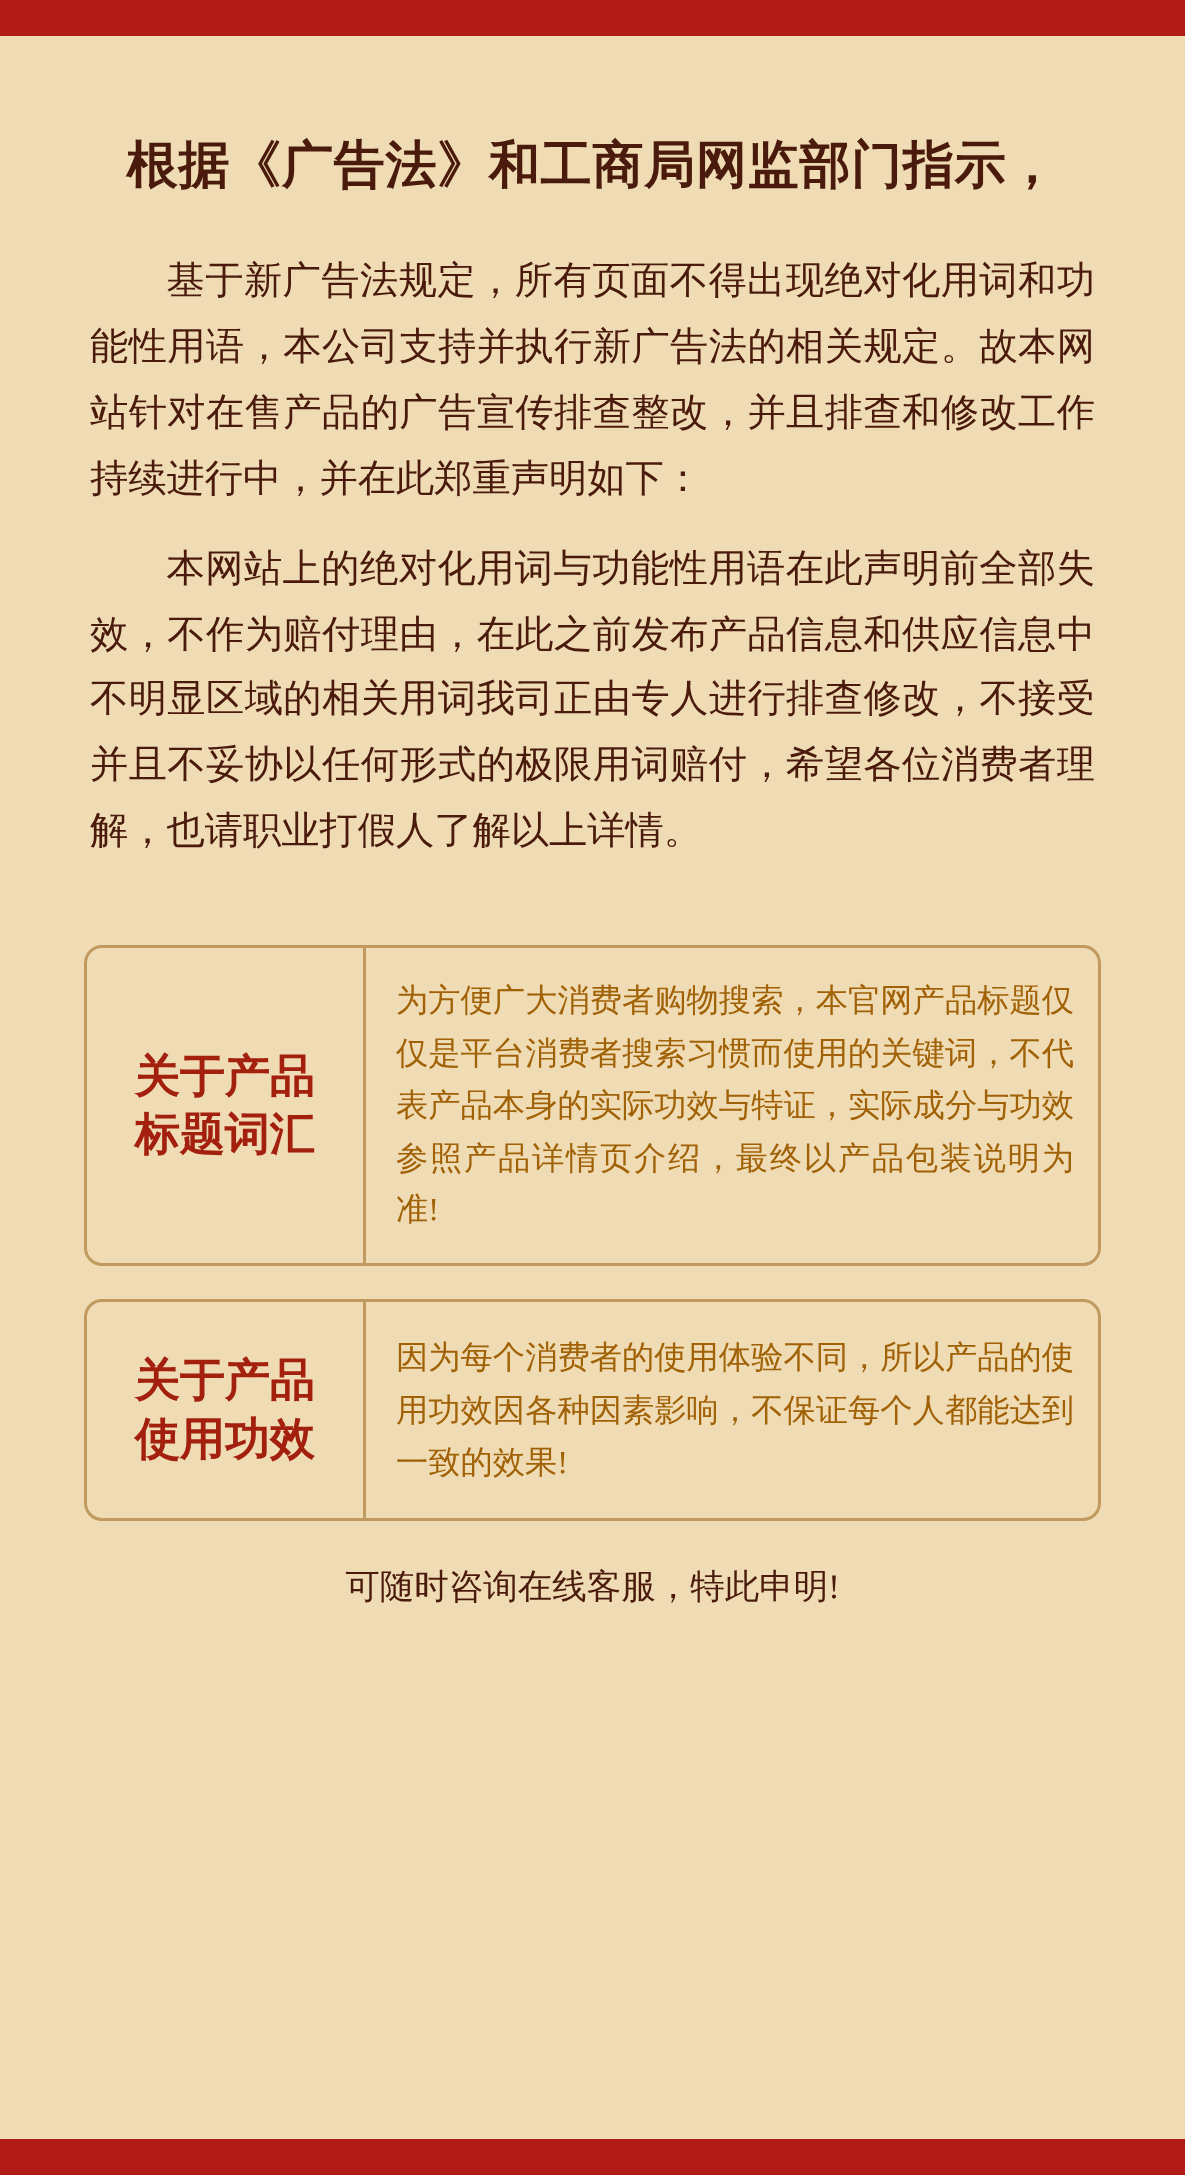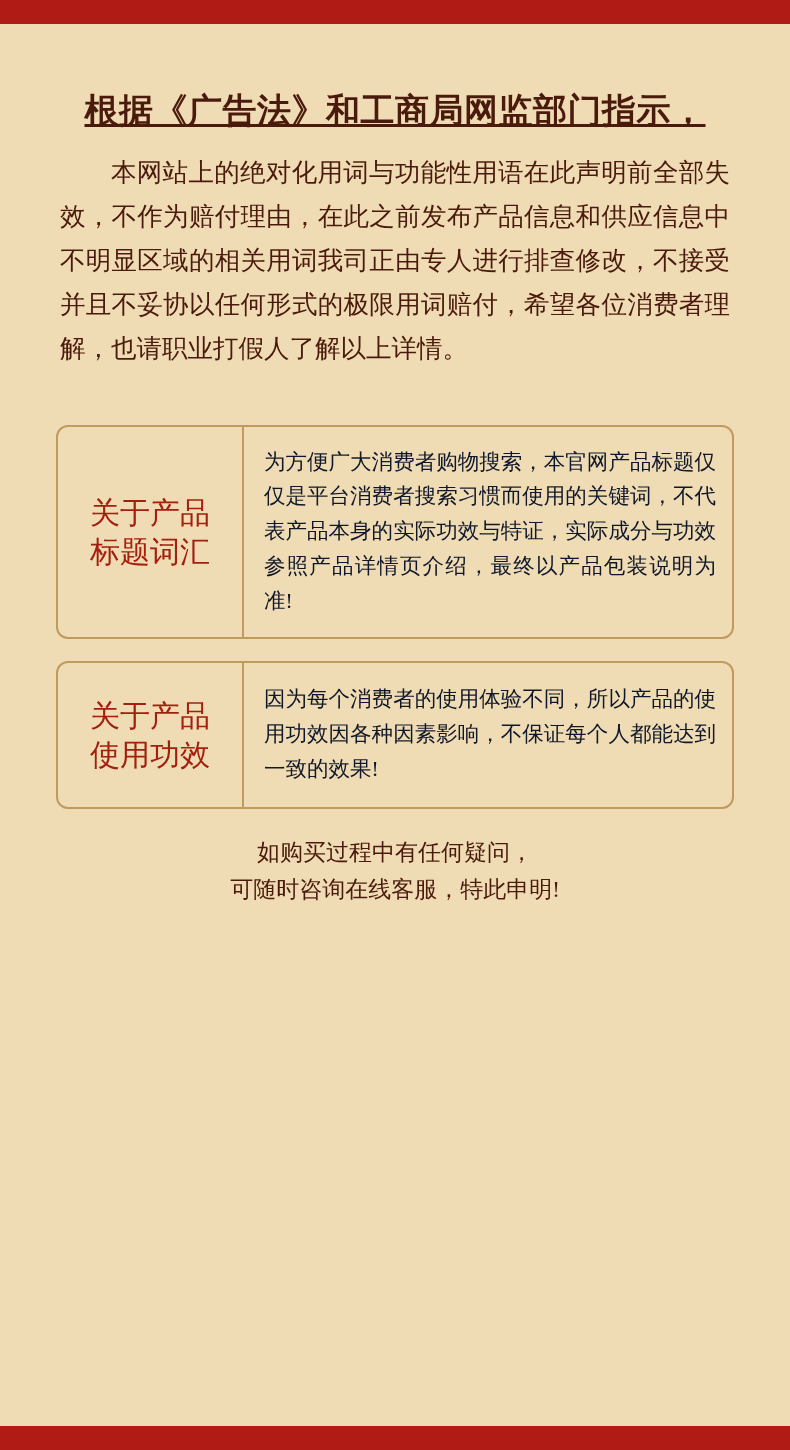--- a/index.html
+++ b/index.html
@@ -33,21 +33,20 @@
   }
   .headline {
     color: #4a1a0c;
     font-weight: bold;
     font-size: 34px;
     line-height: 1.45;
     text-align: center;
     letter-spacing: 0.5px;
     margin: 22px 0 0 0;
     padding: 0 6px;
-    text-decoration: underline;
   }
   .headline .l2 {
     display: block;
   }
   .body-para {
     color: #4a1a0c;
     font-size: 25.5px;
     line-height: 1.72;
     text-align: justify;
     text-justify: inter-ideograph;
@@ -71,32 +70,32 @@
     margin-bottom: 22px;
     background: transparent;
   }
   .card-label {
     flex: 0 0 186px;
     display: flex;
     flex-direction: column;
     align-items: center;
     justify-content: center;
     color: #a3200f;
-    font-weight: normal;
+    font-weight: bold;
     font-size: 30px;
     line-height: 1.3;
     border-right: 2px solid #c09a5e;
     padding: 12px 6px;
     box-sizing: border-box;
     text-align: center;
   }
   .card-label span { display: block; white-space: nowrap; }
   .card-text {
     flex: 1 1 auto;
-    color: #0f172a;
+    color: #a16207;
     font-size: 21.5px;
     line-height: 1.62;
     padding: 18px 16px 18px 20px;
     box-sizing: border-box;
     text-align: justify;
     text-justify: inter-ideograph;
     display: flex;
     align-items: center;
   }
   .card-1 { min-height: 196px; }
@@ -133,20 +132,21 @@
 <div class="page">
 
   <div class="top-bar"></div>
 
   <div class="panel">
 
     <div class="headline">
       <span>根据《广告法》和工商局网监部门指示，</span>
     </div>
 
+    <p class="body-para">基于新广告法规定，所有页面不得出现绝对化用词和功能性用语，本公司支持并执行新广告法的相关规定。故本网站针对在售产品的广告宣传排查整改，并且排查和修改工作持续进行中，并在此郑重声明如下：</p>
     <p class="body-para para-gap">本网站上的绝对化用词与功能性用语在此声明前全部失效，不作为赔付理由，在此之前发布产品信息和供应信息中不明显区域的相关用词我司正由专人进行排查修改，不接受并且不妥协以任何形式的极限用词赔付，希望各位消费者理解，也请职业打假人了解以上详情。</p>
 
     <div class="cards">
 
       <div class="card card-1">
         <div class="card-label">
           <span>关于产品</span>
           <span>标题词汇</span>
         </div>
         <div class="card-text">为方便广大消费者购物搜索，本官网产品标题仅仅是平台消费者搜索习惯而使用的关键词，不代表产品本身的实际功效与特证，实际成分与功效参照产品详情页介绍，最终以产品包装说明为准!</div>
@@ -157,21 +157,20 @@
           <span>关于产品</span>
           <span>使用功效</span>
         </div>
         <div class="card-text">因为每个消费者的使用体验不同，所以产品的使用功效因各种因素影响，不保证每个人都能达到一致的效果!</div>
       </div>
 
 
     </div>
 
     <div class="footer">
-      <span>如购买过程中有任何疑问，</span>
       <span class="f2">可随时咨询在线客服，特此申明!</span>
     </div>
 
   </div>
 
   <div class="bottom-bar"></div>
 
 </div>
 
 </body></html>

